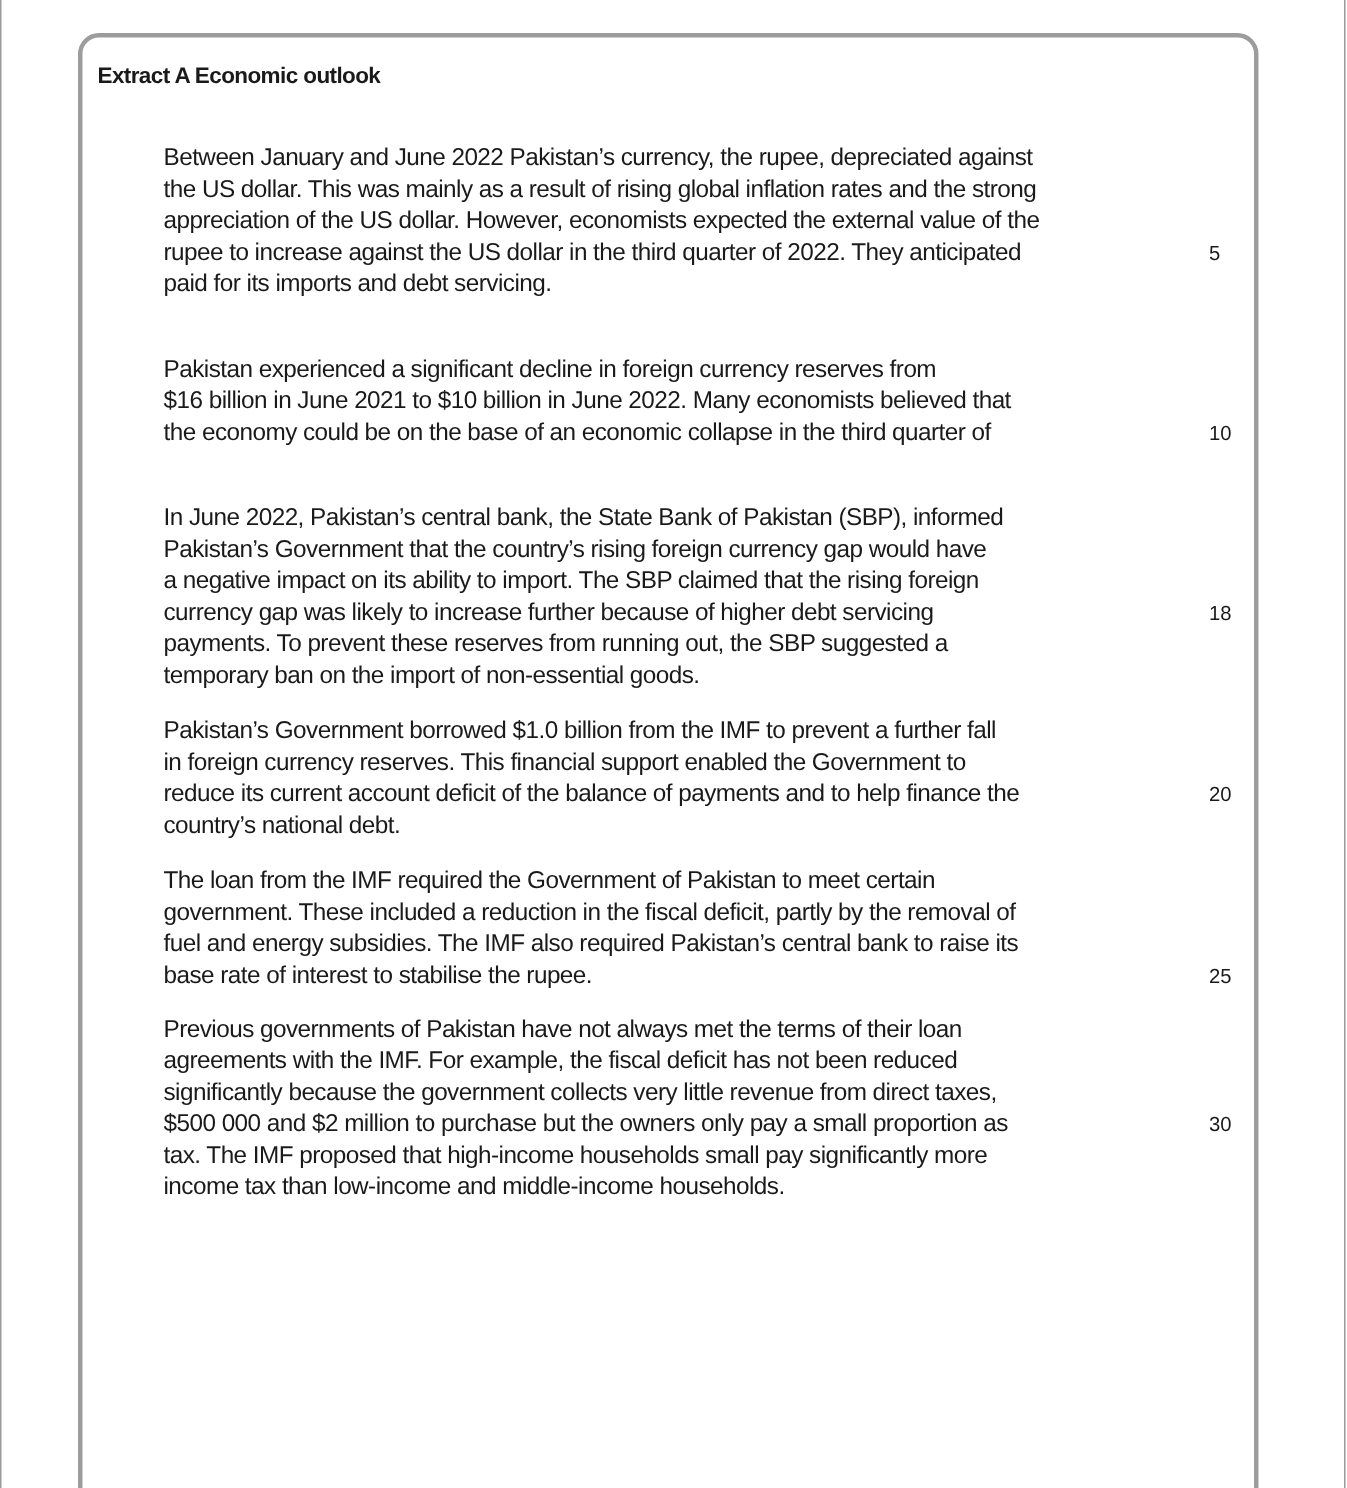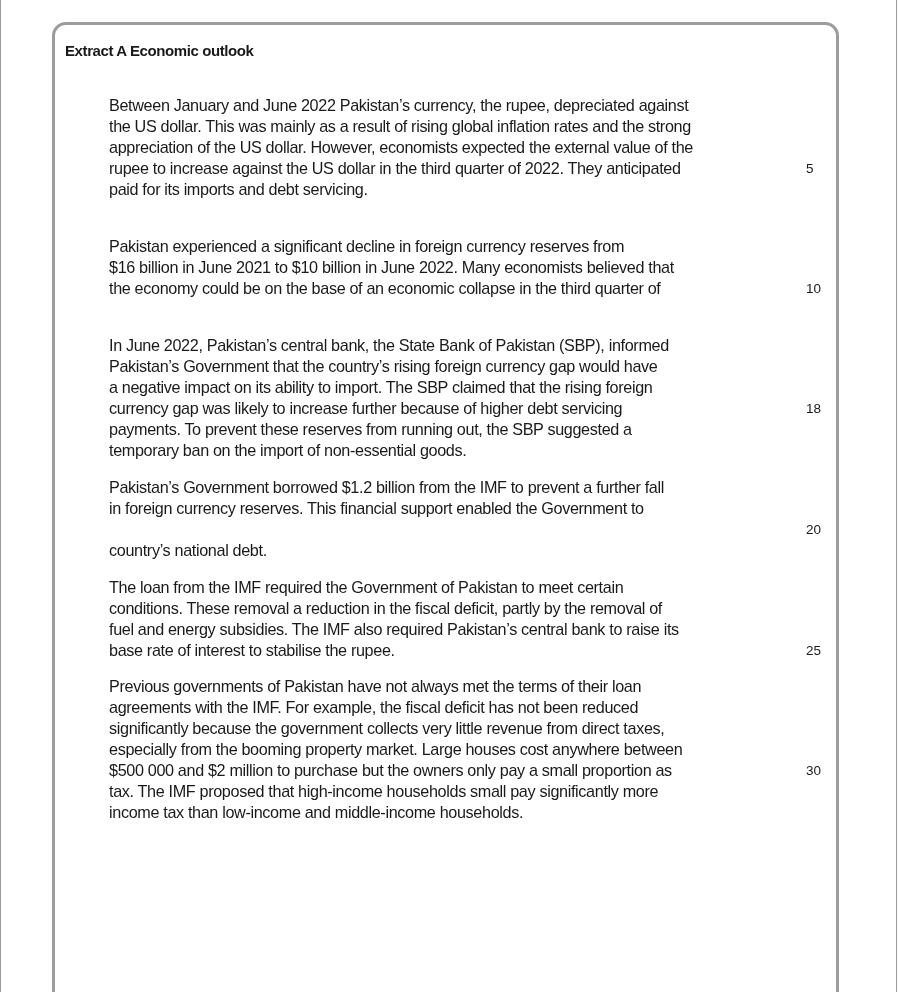--- a/index.html
+++ b/index.html
@@ -103,34 +103,33 @@
 <div class="paragraph" style="top:319px;">
   <span class="line"><span>In June 2022, Pakistan’s central bank, the State Bank of Pakistan (SBP), informed</span></span>
   <span class="line"><span>Pakistan’s Government that the country’s rising foreign currency gap would have</span></span>
   <span class="line"><span>a negative impact on its ability to import. The SBP claimed that the rising foreign</span></span>
   <span class="line"><span>currency gap was likely to increase further because of higher debt servicing</span><span class="line-number two-digit">18</span></span>
   <span class="line"><span>payments. To prevent these reserves from running out, the SBP suggested a</span></span>
   <span class="line"><span>temporary ban on the import of non-essential goods.</span></span>
 </div>
 
 <div class="paragraph" style="top:461px;">
-  <span class="line"><span>Pakistan’s Government borrowed $1.2 billion from the IMF to prevent a further fall</span></span>
+  <span class="line"><span>Pakistan’s Government borrowed $1.0 billion from the IMF to prevent a further fall</span></span>
   <span class="line"><span>in foreign currency reserves. This financial support enabled the Government to</span></span>
-  <span class="line"><span class="line-number two-digit">20</span></span>
+  <span class="line"><span>reduce its current account deficit of the balance of payments and to help finance the</span><span class="line-number two-digit">20</span></span>
   <span class="line"><span>country’s national debt.</span></span>
 </div>
 
 <div class="paragraph" style="top:561px;">
   <span class="line"><span>The loan from the IMF required the Government of Pakistan to meet certain</span></span>
-  <span class="line"><span>conditions. These removal a reduction in the fiscal deficit, partly by the removal of</span></span>
+  <span class="line"><span>government. These included a reduction in the fiscal deficit, partly by the removal of</span></span>
   <span class="line"><span>fuel and energy subsidies. The IMF also required Pakistan’s central bank to raise its</span></span>
   <span class="line"><span>base rate of interest to stabilise the rupee.</span><span class="line-number two-digit">25</span></span>
 </div>
 
 <div class="paragraph" style="top:660px;">
   <span class="line"><span>Previous governments of Pakistan have not always met the terms of their loan</span></span>
   <span class="line"><span>agreements with the IMF. For example, the fiscal deficit has not been reduced</span></span>
   <span class="line"><span>significantly because the government collects very little revenue from direct taxes,</span></span>
-  <span class="line"><span>especially from the booming property market. Large houses cost anywhere between</span></span>
   <span class="line"><span>$500 000 and $2 million to purchase but the owners only pay a small proportion as</span><span class="line-number two-digit">30</span></span>
   <span class="line"><span>tax. The IMF proposed that high-income households small pay significantly more</span></span>
   <span class="line"><span>income tax than low-income and middle-income households.</span></span>
 </div>
 
 </body></html>

